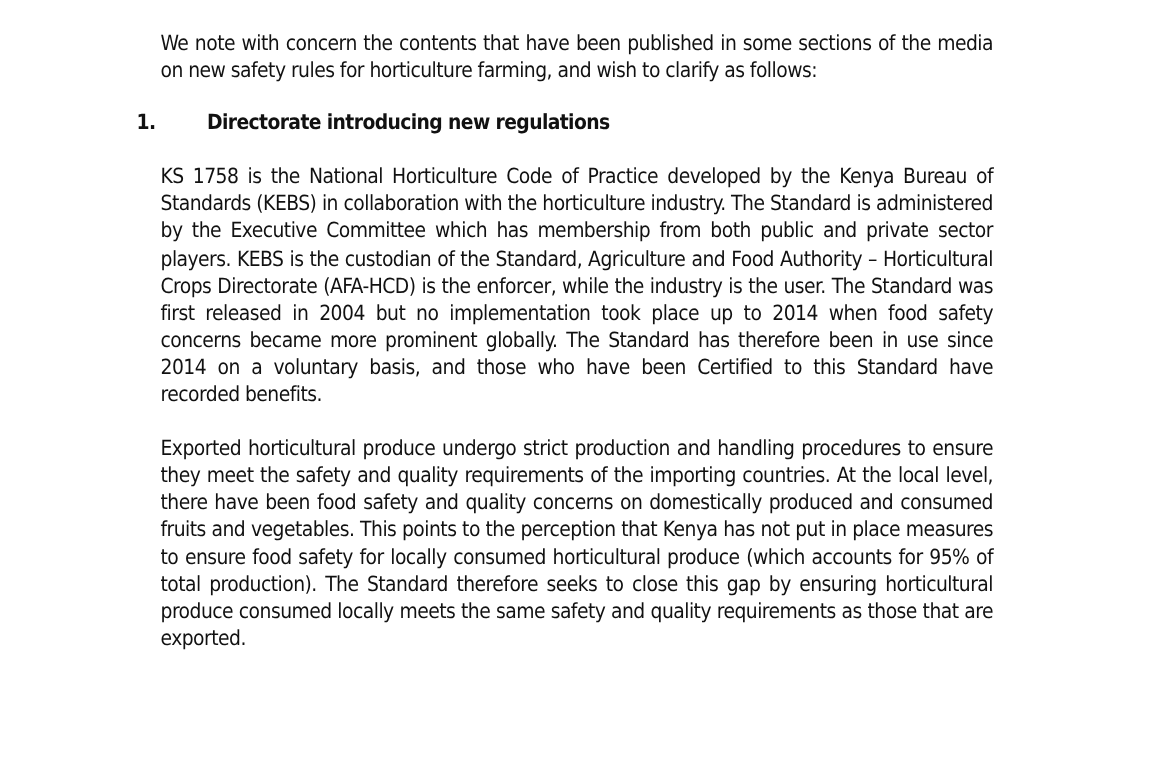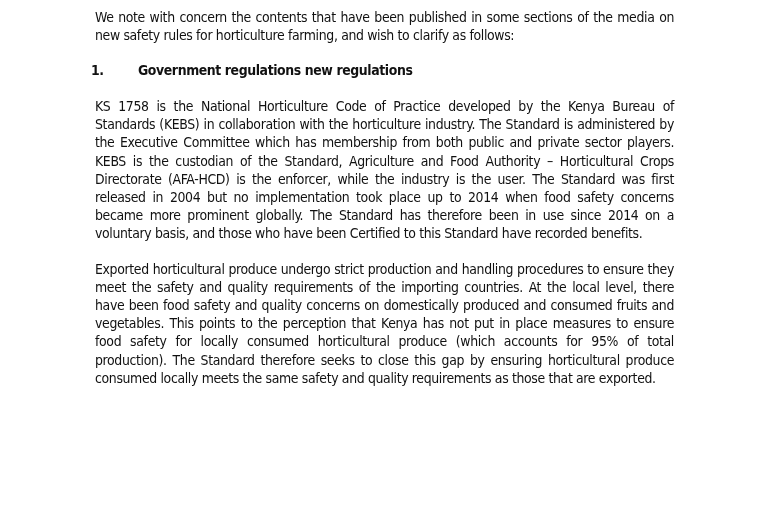--- a/index.html
+++ b/index.html
@@ -6,39 +6,39 @@
     body { width: 768px; height: 512px; overflow: hidden; position: relative; }
     .page {
       position: absolute; left: 91px; top: 4px; width: 587px;
       font-family: "DejaVu Sans Condensed", "DejaVu Sans", sans-serif;
       font-stretch: condensed;
       color: #111111;
       font-size: 13.9px;
       line-height: 18.1px;
       letter-spacing: -0.35px;
     }
-    p { margin: 4px; text-align: justify; }
+    p { margin: 16px; text-align: justify; }
     .p-intro { margin-bottom: 17px; }
     .heading {
       font-weight: bold; margin: 0 0 18px 0; display: flex;
       letter-spacing: -0.4px;
     }
     .heading .num { width: 47px; flex: 0 0 47px; }
     .heading.wrap { display: block; text-align: justify; }
     .heading.wrap .num { display: inline-block; width: 47px; }
     .p-ks { margin-bottom: 18px; }
     .p-exp { margin-bottom: 36px; }
   </style>
 </head>
 <body>
 
 <div class="page">
   <p class="p-intro">We note with concern the contents that have been published in some sections of the media on new safety rules for horticulture farming, and wish to clarify as follows:</p>
 
   <div class="heading">
     <span class="num">1.</span>
-    <span>Government regulations new regulations</span>
+    <span>Directorate introducing new regulations</span>
   </div>
 
   <p class="p-ks">KS 1758 is the National Horticulture Code of Practice developed by the Kenya Bureau of Standards (KEBS) in collaboration with the horticulture industry. The Standard is administered by the Executive Committee which has membership from both public and private sector players. KEBS is the custodian of the Standard, Agriculture and Food Authority – Horticultural Crops Directorate (AFA-HCD) is the enforcer, while the industry is the user. The Standard was first released in 2004 but no implementation took place up to 2014 when food safety concerns became more prominent globally. The Standard has therefore been in use since 2014 on a voluntary basis, and those who have been Certified to this Standard have recorded benefits.</p>
   <p class="p-exp">Exported horticultural produce undergo strict production and handling procedures to ensure they meet the safety and quality requirements of the importing countries. At the local level, there have been food safety and quality concerns on domestically produced and consumed fruits and vegetables. This points to the perception that Kenya has not put in place measures to ensure food safety for locally consumed horticultural produce (which accounts for 95% of total production). The Standard therefore seeks to close this gap by ensuring horticultural produce consumed locally meets the same safety and quality requirements as those that are exported.</p>
 
 </div>
 
 </body></html>

